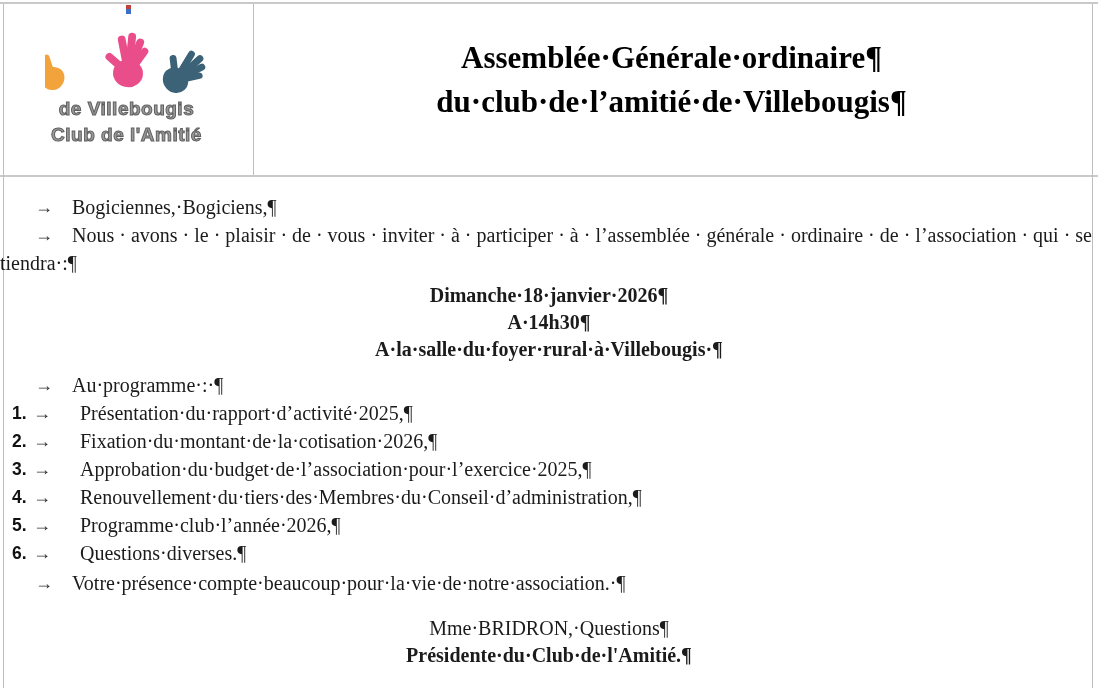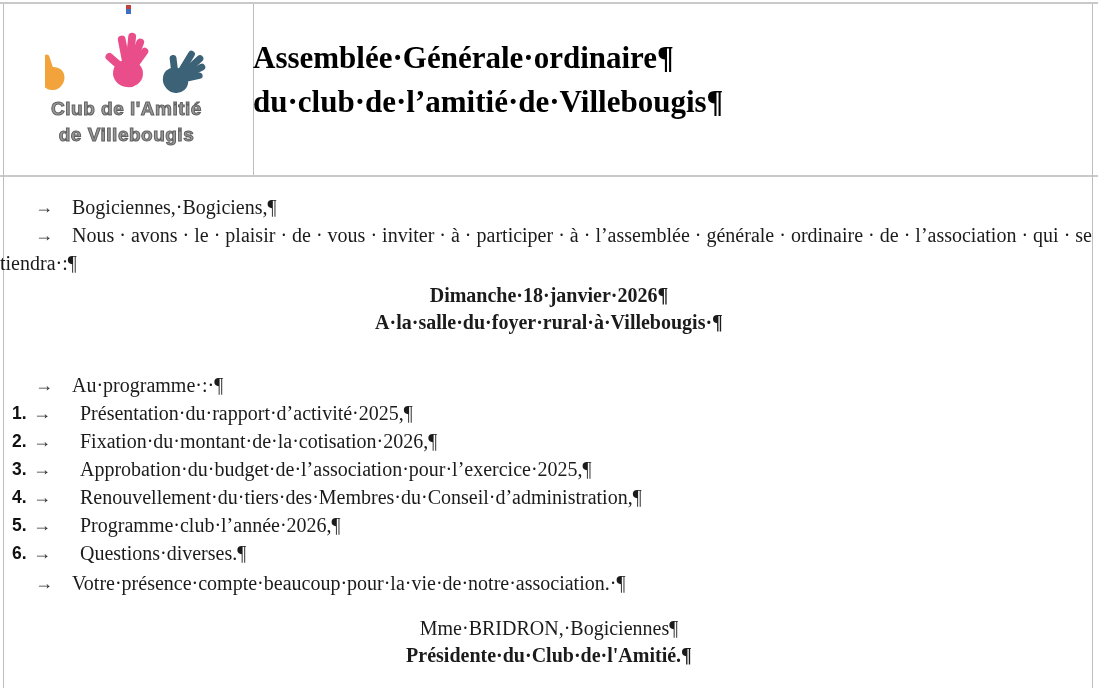--- a/index.html
+++ b/index.html
@@ -19,21 +19,21 @@
   .b-cell{position:absolute;left:253px;top:4px;height:171px;width:1px;background:#bdbdbd;}
 
   
   .tiny-mark{position:absolute;left:126px;top:5px;width:5px;height:9px;
     background:linear-gradient(180deg,#c2413a 0 45%,#3f6fc4 45% 100%);}
   .hands{position:absolute;left:45px;top:26px;width:168px;height:70px;}
   .logo-text{position:absolute;left:0;top:96px;width:253px;text-align:center;
     font-family:"Liberation Sans", sans-serif;font-weight:bold;
     font-size:19px;line-height:26px;letter-spacing:.5px;
     color:#9a9a9a;-webkit-text-stroke:1px #5f5f5f;}
-  .title{position:absolute;left:253px;right:8px;top:36px;
+  .title{position:absolute;left:253px;right:8px;top:36px;text-align:center;
     font-weight:bold;font-size:31px;line-height:44px;color:#000;}
 
   
   .bl{position:absolute;left:0;width:1098px;font-size:20px;line-height:28px;}
   .tabbed{padding-left:72px;box-sizing:border-box;}
   .tab{position:absolute;left:35px;top:0;font-size:18px;color:#2f2f2f;}
   .justify1{left:0;right:6px;width:auto;text-align:justify;text-align-last:justify;
     height:29px;overflow:hidden;}
   .centered{text-align:center;}
   .boldline{font-weight:bold;}
@@ -67,22 +67,22 @@
         <rect x="45" y="22" width="12" height="38" rx="6" transform="rotate(30 50 74)"></rect>
         <rect x="44" y="26" width="13" height="40" rx="6.5" transform="rotate(-55 50 74)"></rect>
       </g>
     </defs>
     <use href="#hand" transform="translate(-16,17) scale(0.48) rotate(-48 50 74)" fill="#F2A33C"></use>
     <use href="#hand" transform="translate(53,3) scale(0.6) rotate(6 50 74)" fill="#E94E8B"></use>
     <use href="#hand" transform="translate(104,15) scale(0.53) rotate(48 50 74)" fill="#3C6278"></use>
   </svg>
 
   <div class="logo-text">
+    <div>de Villebougis</div>
     <div>Club de l'Amitié</div>
-    <div>de Villebougis</div>
   </div>
 
   <div class="title">
     <div>Assemblée·Générale·ordinaire¶</div>
     <div>du·club·de·l’amitié·de·Villebougis¶</div>
   </div>
 
   <div class="bl tabbed" style="top:193px;">
     <span class="tab">→</span>
     <span>Bogiciennes,·Bogiciens,¶</span>
@@ -91,20 +91,21 @@
   <div class="bl tabbed justify1" style="top:221px;">
     <span class="tab">→</span>
     <span>Nous · avons · le · plaisir · de · vous · inviter · à · participer · à · l’assemblée · générale · ordinaire · de · l’association · qui · se</span>
   </div>
   <div class="bl" style="top:249px;">
     <span>tiendra·:¶</span>
   </div>
 
   <div class="bl centered boldline event" style="top:282px;">
     <div>Dimanche·18·janvier·2026¶</div>
+    <div>A·14h30¶</div>
     <div>A·la·salle·du·foyer·rural·à·Villebougis·¶</div>
   </div>
 
   <div class="bl tabbed" style="top:371px;">
     <span class="tab">→</span>
     <span>Au·programme·:·¶</span>
   </div>
 
   <div class="li" style="top:399px;">
     <span class="num">1.</span>
@@ -136,19 +137,19 @@
     <span class="tab">→</span>
     <span class="li-text">Questions·diverses.¶</span>
   </div>
 
   <div class="bl tabbed" style="top:569px;">
     <span class="tab">→</span>
     <span>Votre·présence·compte·beaucoup·pour·la·vie·de·notre·association.·¶</span>
   </div>
 
   <div class="bl centered" style="top:614px;">
-    <span>Mme·BRIDRON,·Bogiciennes¶</span>
+    <span>Mme·BRIDRON,·Questions¶</span>
   </div>
   <div class="bl centered boldline" style="top:641px;">
     <span>Présidente·du·Club·de·l'Amitié.¶</span>
   </div>
 
 </div>
 
 </body></html>

